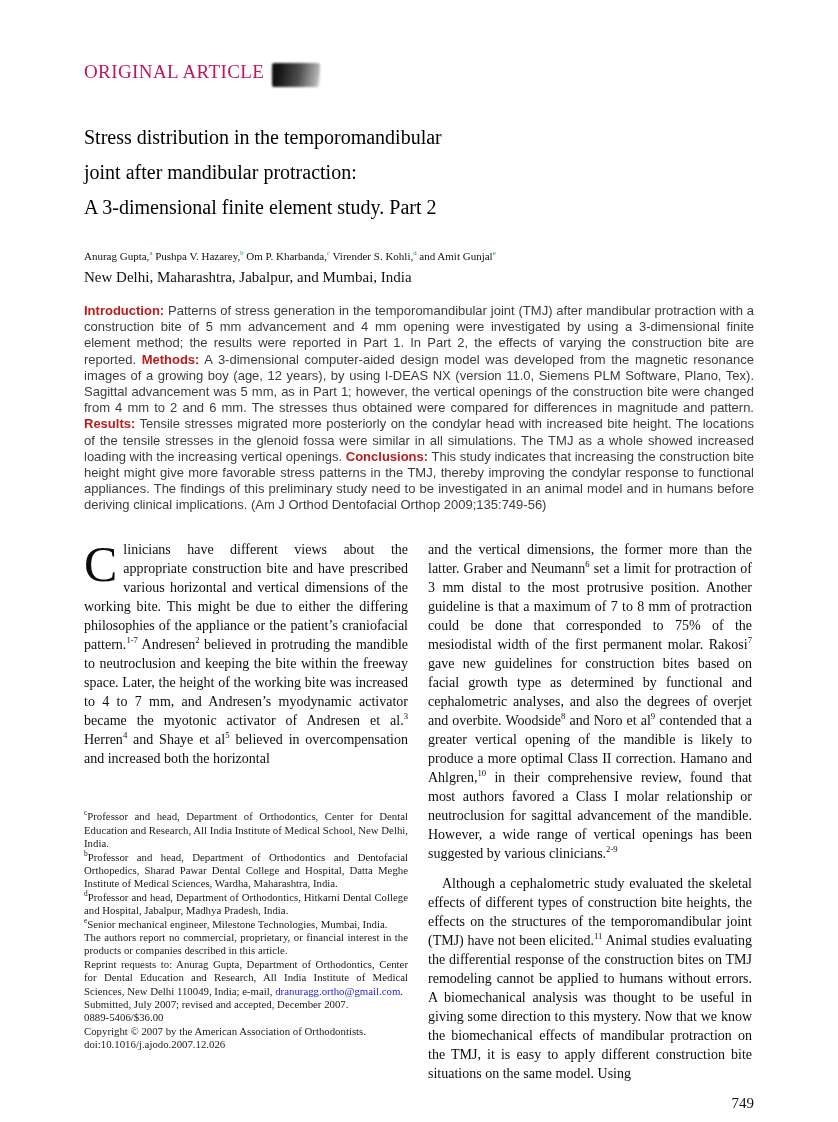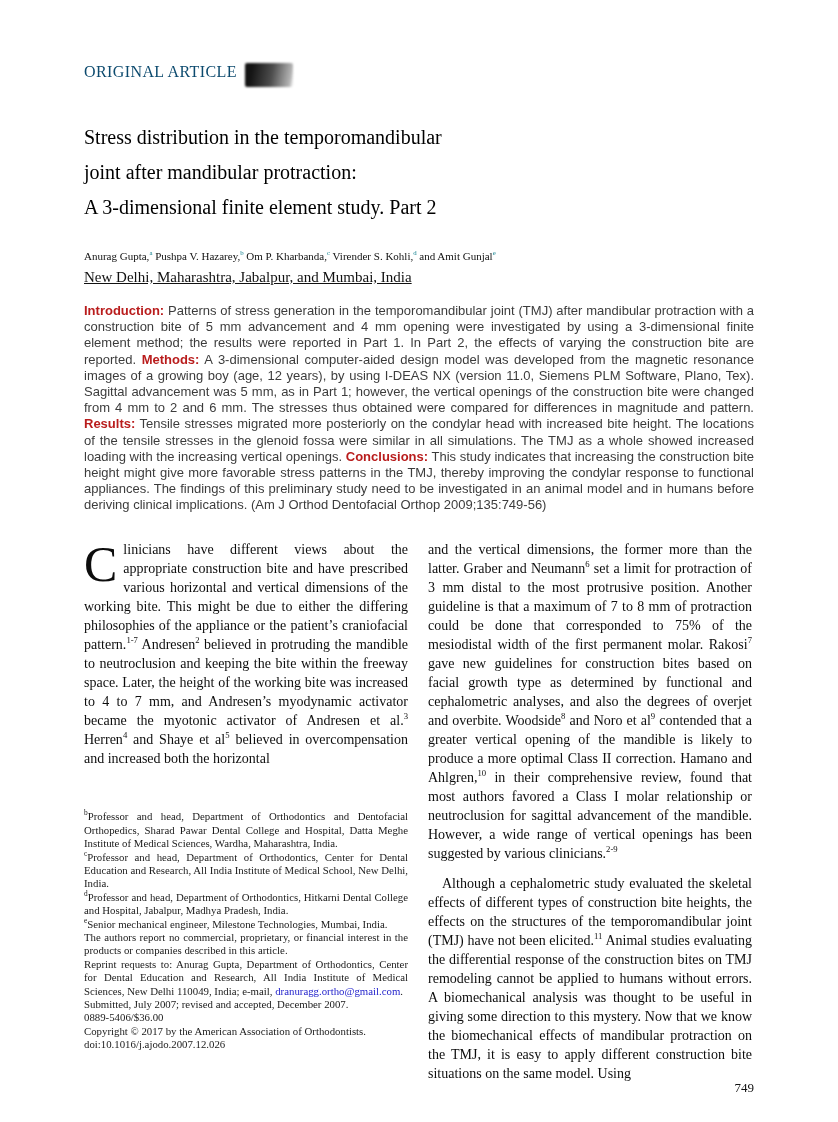--- a/index.html
+++ b/index.html
@@ -8,36 +8,36 @@
     position:relative;
     width:838px; height:1122px;
     margin:0 auto;
     background:#ffffff;
     padding:58px 84px 0 84px;
     font-family:"Liberation Serif", serif;
     color:#111;
     overflow:hidden;
   }
   .kicker-row { display:flex; align-items:center; height:28px; }
-  .kicker { font-size:16px; letter-spacing:0.4px; color:#0c4a6e; }
+  .kicker { font-size:19px; letter-spacing:0.4px; color:#be185d; }
   .tab-graphic {
     width:48px; height:24px; margin-left:8px; margin-top:6px;
     background:linear-gradient(100deg,#141414 15%,#4d4d4d 55%,#b5b5b5 92%, rgba(200,200,200,0) 100%);
     filter:blur(0.8px);
     border-radius:2px;
   }
   h1.title {
     margin-top:34px;
     font-size:20px; line-height:35px; font-weight:400;
     white-space:pre-line; color:#000;
   }
   .authors { margin-top:22px; font-size:11px; line-height:19px; }
   .authors sup { color:#0e7f8d; }
   sup { font-size:0.62em; vertical-align:super; line-height:0; }
-  .affil { margin-top:2px; font-size:15px; line-height:19px;text-decoration:underline; }
+  .affil { margin-top:2px; font-size:15px; line-height:19px; }
   .abstract {
     margin-top:16px;
     font-family:"Liberation Sans", sans-serif;
     font-size:13px; line-height:16.2px;
     color:#3c3c3c; text-align:justify;
   }
   .abstract b { color:#b91c1c; }
   .columns { display:flex; gap:20px; margin-top:26px; height:514px; }
   .col { width:324px; }
   .col-left { display:flex; flex-direction:column; height:100%; }
@@ -49,22 +49,22 @@
     padding:3px 6px 0 0;
   }
   .footnotes { margin-top:auto; padding-bottom:2px; }
   .fn {
     font-size:10.8px; line-height:13.4px;
     text-align:justify; color:#1a1a1a;
   }
   .fn sup { font-size:0.68em; }
   .link { color:#2424cc; cursor:pointer; }
   .folio {
-    position:absolute; right:84px; bottom:26px;
-    font-size:13px; color:#111;
+    position:absolute; right:84px; bottom:10px;
+    font-size:15px; color:#111;
   }
 </style>
 </head>
 <body>
 
 <div class="page">
 
   <header class="kicker-row">
     <span class="kicker">ORIGINAL ARTICLE</span>
     <span class="tab-graphic"></span>
@@ -79,29 +79,29 @@
   <p class="affil">New Delhi, Maharashtra, Jabalpur, and Mumbai, India</p>
 
   <p class="abstract"><b>Introduction:</b> Patterns of stress generation in the temporomandibular joint (TMJ) after mandibular protraction with a construction bite of 5 mm advancement and 4 mm opening were investigated by using a 3-dimensional finite element method; the results were reported in Part 1. In Part 2, the effects of varying the construction bite are reported. <b>Methods:</b> A 3-dimensional computer-aided design model was developed from the magnetic resonance images of a growing boy (age, 12 years), by using I-DEAS NX (version 11.0, Siemens PLM Software, Plano, Tex). Sagittal advancement was 5 mm, as in Part 1; however, the vertical openings of the construction bite were changed from 4 mm to 2 and 6 mm. The stresses thus obtained were compared for differences in magnitude and pattern. <b>Results:</b> Tensile stresses migrated more posteriorly on the condylar head with increased bite height. The locations of the tensile stresses in the glenoid fossa were similar in all simulations. The TMJ as a whole showed increased loading with the increasing vertical openings. <b>Conclusions:</b> This study indicates that increasing the construction bite height might give more favorable stress patterns in the TMJ, thereby improving the condylar response to functional appliances. The findings of this preliminary study need to be investigated in an animal model and in humans before deriving clinical implications. (Am J Orthod Dentofacial Orthop 2009;135:749-56)</p>
 
   <div class="columns">
 
     <div class="col col-left">
       <p class="body-par"><span class="dropcap">C</span><span>linicians have different views about the appropriate construction bite and have prescribed various horizontal and vertical dimensions of the working bite. This might be due to either the differing philosophies of the appliance or the patient’s craniofacial pattern.<sup>1-7</sup> Andresen<sup>2</sup> believed in protruding the mandible to neutroclusion and keeping the bite within the freeway space. Later, the height of the working bite was increased to 4 to 7 mm, and Andresen’s myodynamic activator became the myotonic activator of Andresen et al.<sup>3</sup> Herren<sup>4</sup> and Shaye et al<sup>5</sup> believed in overcompensation and increased both the horizontal</span></p>
 
       <div class="footnotes">
+        <p class="fn"><sup>c</sup>Professor and head, Department of Orthodontics, Center for Dental Education and Research, All India Institute of Medical School, New Delhi, India.</p>
         <p class="fn"><sup>b</sup>Professor and head, Department of Orthodontics and Dentofacial Orthopedics, Sharad Pawar Dental College and Hospital, Datta Meghe Institute of Medical Sciences, Wardha, Maharashtra, India.</p>
-        <p class="fn"><sup>c</sup>Professor and head, Department of Orthodontics, Center for Dental Education and Research, All India Institute of Medical School, New Delhi, India.</p>
         <p class="fn"><sup>d</sup>Professor and head, Department of Orthodontics, Hitkarni Dental College and Hospital, Jabalpur, Madhya Pradesh, India.</p>
         <p class="fn"><sup>e</sup>Senior mechanical engineer, Milestone Technologies, Mumbai, India.</p>
         <p class="fn">The authors report no commercial, proprietary, or financial interest in the products or companies described in this article.</p>
         <p class="fn">Reprint requests to: Anurag Gupta, Department of Orthodontics, Center for Dental Education and Research, All India Institute of Medical Sciences, New Delhi 110049, India; e-mail, <span class="link">dranuragg.ortho@gmail.com</span>.</p>
         <p class="fn">Submitted, July 2007; revised and accepted, December 2007.</p>
         <p class="fn">0889-5406/$36.00</p>
-        <p class="fn">Copyright © 2017 by the American Association of Orthodontists.</p>
+        <p class="fn">Copyright © 2007 by the American Association of Orthodontists.</p>
         <p class="fn">doi:10.1016/j.ajodo.2007.12.026</p>
       </div>
     </div>
 
     <div class="col col-right">
       <p class="body-par">and the vertical dimensions, the former more than the latter. Graber and Neumann<sup>6</sup> set a limit for protraction of 3 mm distal to the most protrusive position. Another guideline is that a maximum of 7 to 8 mm of protraction could be done that corresponded to 75% of the mesiodistal width of the first permanent molar. Rakosi<sup>7</sup> gave new guidelines for construction bites based on facial growth type as determined by functional and cephalometric analyses, and also the degrees of overjet and overbite. Woodside<sup>8</sup> and Noro et al<sup>9</sup> contended that a greater vertical opening of the mandible is likely to produce a more optimal Class II correction. Hamano and Ahlgren,<sup>10</sup> in their comprehensive review, found that most authors favored a Class I molar relationship or neutroclusion for sagittal advancement of the mandible. However, a wide range of vertical openings has been suggested by various clinicians.<sup>2-9</sup></p>
       <p class="body-par indent">Although a cephalometric study evaluated the skeletal effects of different types of construction bite heights, the effects on the structures of the temporomandibular joint (TMJ) have not been elicited.<sup>11</sup> Animal studies evaluating the differential response of the construction bites on TMJ remodeling cannot be applied to humans without errors. A biomechanical analysis was thought to be useful in giving some direction to this mystery. Now that we know the biomechanical effects of mandibular protraction on the TMJ, it is easy to apply different construction bite situations on the same model. Using</p>
     </div>
 
   </div>

